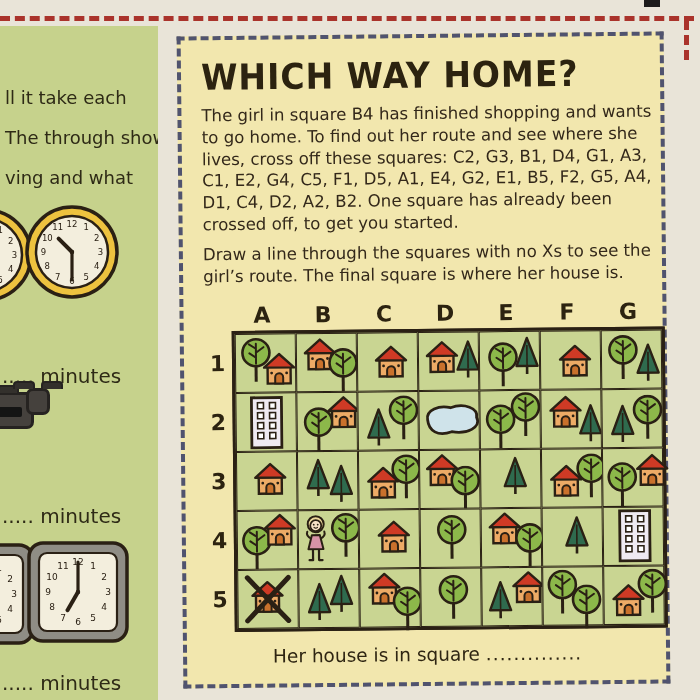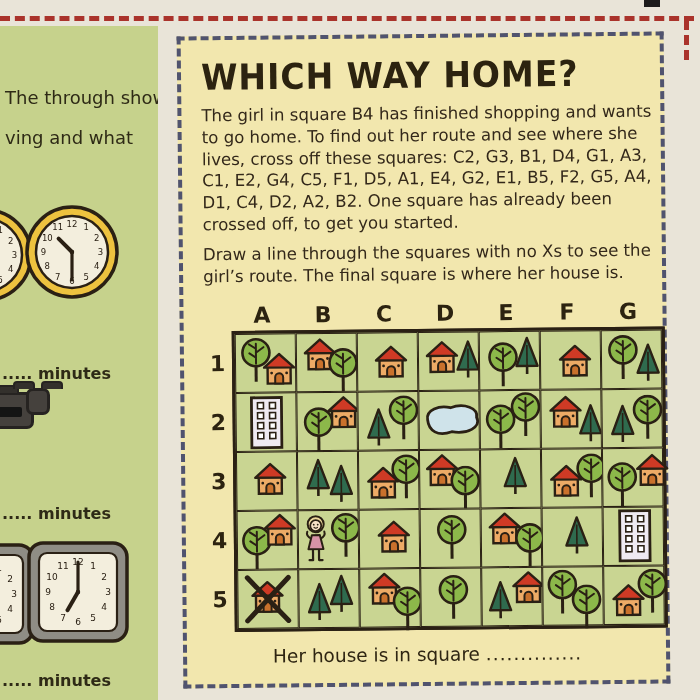--- a/index.html
+++ b/index.html
@@ -14,21 +14,21 @@
   
   .red-line{position:absolute;left:0;top:16px;width:694px;border-top:5px dashed var(--red-dash)}
   .red-line-v{position:absolute;left:684px;top:20px;height:40px;border-left:5px dashed var(--red-dash)}
   .black-tab{position:absolute;left:644px;top:0;width:16px;height:7px;background:#1d1b1b}
 
   
   .left-page{position:absolute;left:0;top:26px;width:158px;height:674px;
              background:var(--left-page);overflow:hidden}
   .fragment{position:absolute;left:5px;top:52px;font-size:18px;font-weight:500;
             line-height:40px;color:#2e2a16;white-space:nowrap}
-  .minutes{position:absolute;left:2px;font-size:16px;font-weight:700;color:#2e2a16;white-space:nowrap}
+  .minutes{position:absolute;left:2px;font-size:20px;font-weight:400;color:#2e2a16;white-space:nowrap}
   .m1{top:338px}.m2{top:478px}.m3{top:645px}
   .clockpos{position:absolute}
   .cp-round-partial{left:-62px;top:181px}
   .cp-round{left:24px;top:178px}
   .cp-sq-partial{left:-68px;top:516px}
   .cp-sq{left:26px;top:514px}
 
   
   .digi{position:absolute;background:#45413d;border:3px solid #262321;border-radius:7px;
         padding:12px 9px 9px}
@@ -66,20 +66,21 @@
 </style>
 </head>
 <body>
 
 <div class="red-line"></div>
 <div class="red-line-v"></div>
 <div class="black-tab"></div>
 
 <div class="left-page">
   <div class="fragment">
+    <div>ll it take each</div>
     <div>The through show</div>
     <div>ving and what</div>
   </div>
 
   <div class="clockpos cp-round-partial" id="clockRoundPartial"><svg width="96" height="96" viewBox="0 0 96 96">
     <circle cx="48" cy="48" r="45" fill="#edc23f" stroke="#2a2014" stroke-width="3.5"></circle>
     <circle cx="48" cy="48" r="36" fill="#f3eedd" stroke="#2a2014" stroke-width="2.5"></circle>
     <text x="48.0" y="22.5" font-size="8.5" text-anchor="middle" fill="#2a2014" font-family="DejaVu Sans,sans-serif">12</text>
         <text x="62.3" y="26.3" font-size="8.5" text-anchor="middle" fill="#2a2014" font-family="DejaVu Sans,sans-serif">1</text>
         <text x="72.7" y="36.7" font-size="8.5" text-anchor="middle" fill="#2a2014" font-family="DejaVu Sans,sans-serif">2</text>

